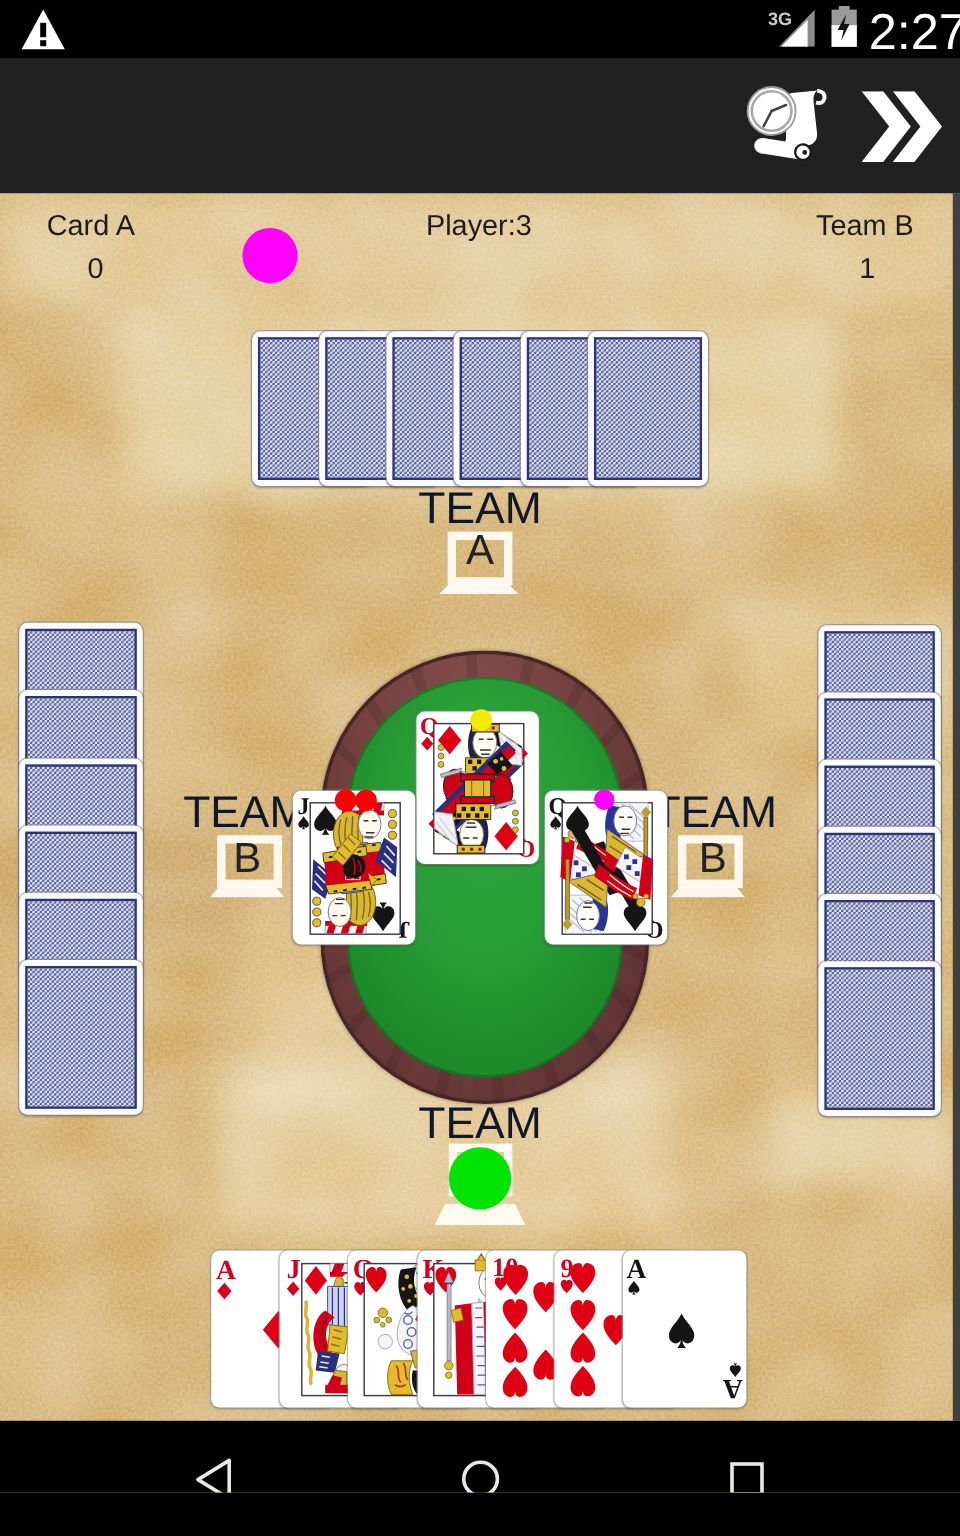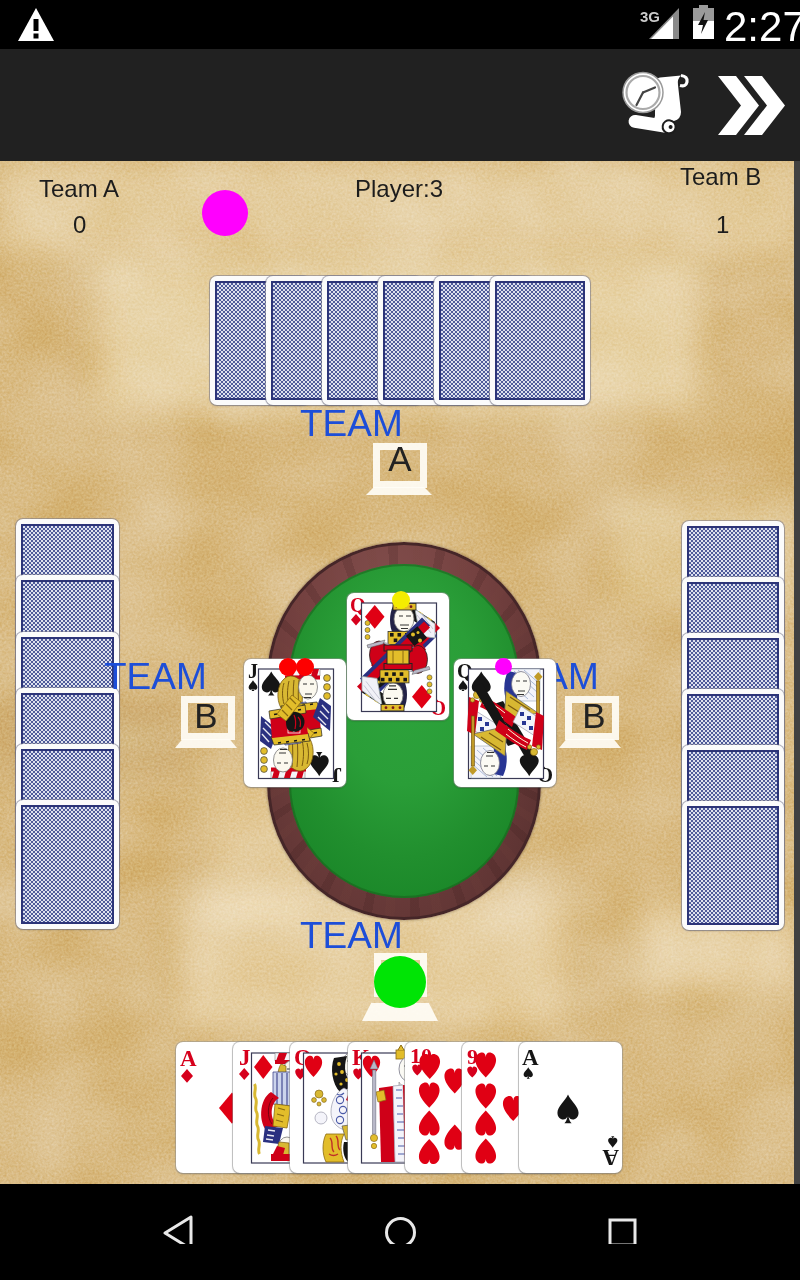--- a/index.html
+++ b/index.html
@@ -22,21 +22,21 @@
   .cb{position:absolute;width:100px;height:129px;background:#fbfbfb;border-radius:7px;
       box-shadow:0 0 0 1px rgba(120,120,140,.55), 0 1px 2px rgba(0,0,0,.25);}
   .cb::after{content:"";position:absolute;left:5px;top:5px;right:5px;bottom:5px;
       border:2px solid #2c3478;
       background-color:#dde0ee;
       background-image:
         linear-gradient(45deg,#4e5a9a 25%,transparent 25%,transparent 75%,#4e5a9a 75%),
         linear-gradient(45deg,#4e5a9a 25%,transparent 25%,transparent 75%,#4e5a9a 75%);
       background-position:0 0,2px 2px;background-size:4px 4px;}
   
-  .team{position:absolute;color:#1d4ed8;font-size:37px;line-height:38px;text-align:left;white-space:nowrap;}
+  .team{position:absolute;color:#0f172a;font-size:37px;line-height:38px;text-align:center;white-space:nowrap;}
   .seat{position:absolute;border:7px solid rgba(255,253,246,.92);background:transparent;}
   .seatbase{position:absolute;background:rgba(255,253,246,.92);
       clip-path:polygon(12% 0,88% 0,100% 100%,0 100%);}
   .seatletter{position:absolute;color:#222;font-size:35px;line-height:35px;text-align:center;}
   
   #tablewood{left:267px;top:542px;width:274px;height:378px;border-radius:137px;
      background:
        repeating-conic-gradient(from 10deg at 50% 50%, rgba(50,22,22,.16) 0deg 3deg, rgba(0,0,0,0) 3deg 8deg, rgba(120,70,60,.12) 8deg 11deg, rgba(0,0,0,0) 11deg 15deg),
        radial-gradient(ellipse at 45% 22%,#84504e 0%,#73403f 45%,#5e3433 82%,#532d2d 100%);
      box-shadow:inset 0 0 0 3px #452628, 0 0 3px rgba(0,0,0,.4);}
@@ -123,24 +123,24 @@
     <circle cx="25" cy="22.5" r="20" fill="#fff" stroke="#9a9a9a" stroke-width="1.5"></circle>
     <circle cx="25" cy="22.5" r="16.5" fill="#fff" stroke="#aaa" stroke-width="2.2"></circle>
     <path d="M25,22.5 L37,17.5" stroke="#444" stroke-width="2.2" stroke-linecap="round"></path>
     <path d="M25,22.5 L18.5,35" stroke="#444" stroke-width="2.2" stroke-linecap="round"></path>
   </svg>
   <svg class="abs" style="left:717px;top:76px" width="68" height="59" viewBox="0 0 68 59">
     <path d="M1,0 L19,0 L42,29.5 L19,59 L1,59 L24,29.5 Z" fill="#fff"></path>
     <path d="M27,0 L45,0 L68,29.5 L45,59 L27,59 L50,29.5 Z" fill="#fff"></path>
   </svg>
 
-  <div class="htxt" style="left:39px;top:176px;">Team A</div>
+  <div class="htxt" style="left:39px;top:176px;">Card A</div>
   <div class="htxt" style="left:73px;top:212px;">0</div>
   <div class="htxt" style="left:355px;top:176px;">Player:3</div>
-  <div class="htxt" style="left:680px;top:164px;">Team B</div>
+  <div class="htxt" style="left:680px;top:176px;">Team B</div>
   <div class="htxt" style="left:716px;top:212px;">1</div>
   <div class="circ" style="left:202px;top:190px;width:46px;height:46px;background:#ff00fe;"></div>
 
   <div class="cb" style="left:210px;top:276px;"></div>
   <div class="cb" style="left:266px;top:276px;"></div>
   <div class="cb" style="left:322px;top:276px;"></div>
   <div class="cb" style="left:378px;top:276px;"></div>
   <div class="cb" style="left:434px;top:276px;"></div>
   <div class="cb" style="left:490px;top:276px;"></div>
 

